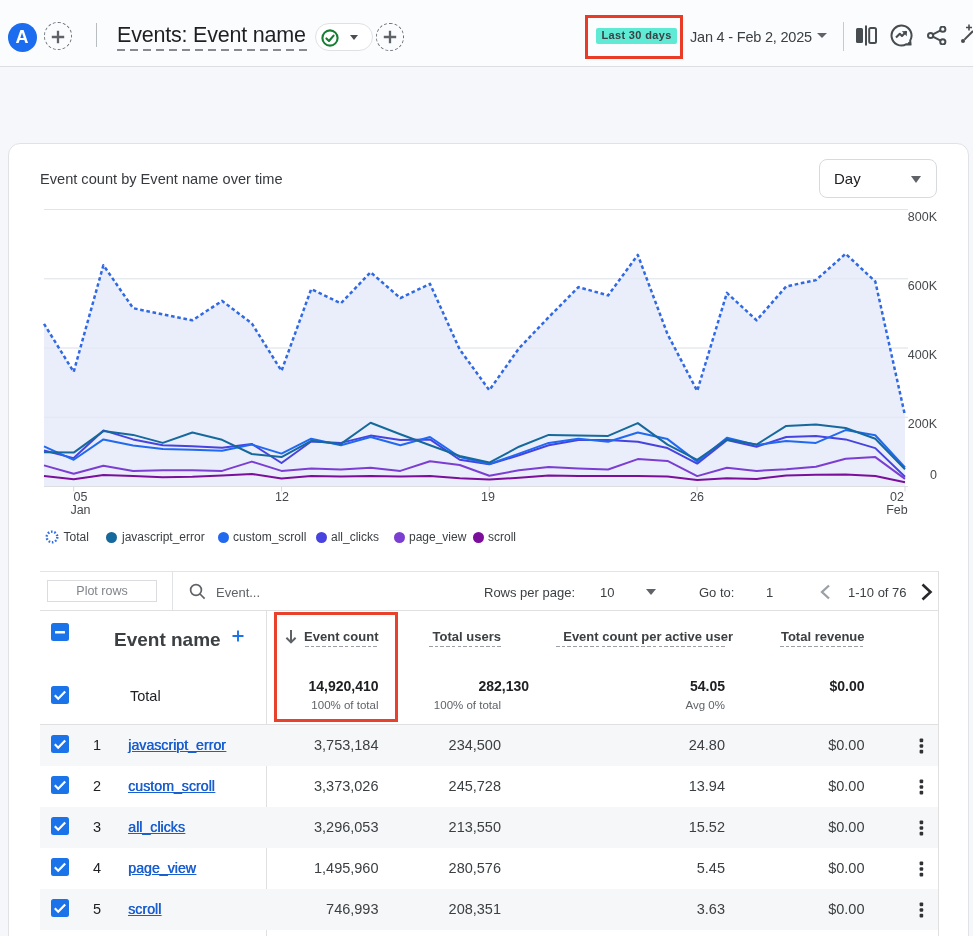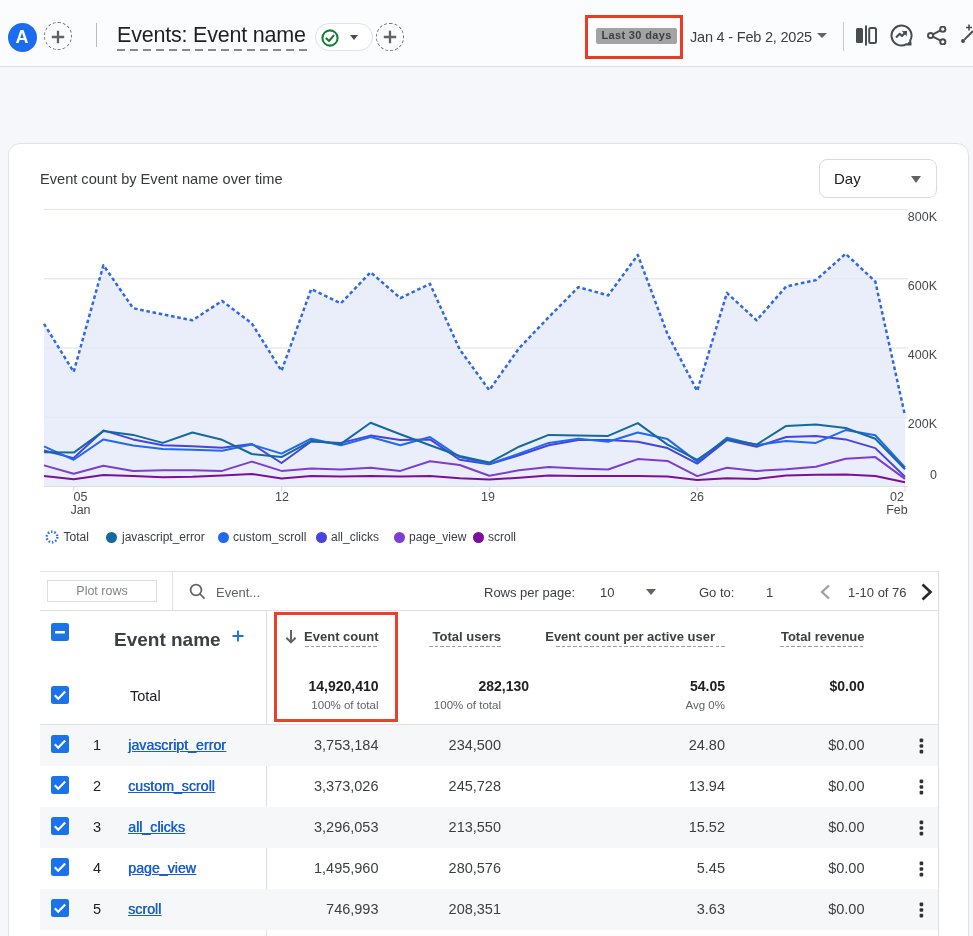--- a/index.html
+++ b/index.html
@@ -25,21 +25,21 @@
 <svg class="abs" style="left:320.5px;top:28.5px;" width="18" height="18" viewBox="0 0 18 18">
   <circle cx="9" cy="9" r="7.6" fill="none" stroke="#177d33" stroke-width="2.1"></circle>
   <path d="M5.4 9.4 L8 12 L12.6 6.6" fill="none" stroke="#177d33" stroke-width="2.1" stroke-linecap="round" stroke-linejoin="round"></path>
 </svg>
 <div class="abs" style="left:350px;top:34.5px;width:0;height:0;border-left:4.5px solid transparent;border-right:4.5px solid transparent;border-top:5.7px solid #4a4d51;"></div>
 <div class="abs" style="left:376px;top:23px;width:27.5px;height:27.5px;border-radius:50%;border:1.3px dashed #70757a;"></div>
 <svg class="abs" style="left:383px;top:30px;" width="14" height="14" viewBox="0 0 14 14">
     <path d="M7 0.8 V13.2 M0.8 7 H13.2" stroke="#5f6368" stroke-width="2.3"></path>
   </svg>
 
-<div class="abs" style="left:596px;top:28px;width:81px;height:15.5px;background:#a3a3a3;border-radius:2px;color:#3c4043;font-size:11px;font-weight:bold;letter-spacing:0.35px;text-align:center;line-height:15.5px;">Last 30 days</div>
+<div class="abs" style="left:596px;top:28px;width:81px;height:15.5px;background:#5eead4;border-radius:2px;color:#3c4043;font-size:11px;font-weight:bold;letter-spacing:0.35px;text-align:center;line-height:15.5px;">Last 30 days</div>
 <div class="abs" style="left:584.5px;top:14.5px;width:98.5px;height:44.5px;border:3.6px solid #e93b26;"></div>
 <div class="abs" style="left:690px;top:29px;font-size:14.5px;letter-spacing:-0.2px;color:#3c4043;">Jan 4 - Feb 2, 2025</div>
 <div class="abs" style="left:817px;top:33px;width:0;height:0;border-left:5px solid transparent;border-right:5px solid transparent;border-top:5.5px solid #5f6368;"></div>
 <div class="abs" style="left:843px;top:22px;width:1px;height:29px;background:#c8cbce;"></div>
 
 <svg class="abs" style="left:855px;top:25px;" width="22" height="21" viewBox="0 0 22 21">
   <rect x="1" y="3" width="7" height="15" rx="1.5" fill="#474c50"></rect>
   <line x1="11" y1="0.5" x2="11" y2="20.5" stroke="#474c50" stroke-width="2"></line>
   <rect x="14.2" y="3" width="6.8" height="15" rx="1.5" fill="none" stroke="#474c50" stroke-width="2"></rect>
 </svg>
@@ -156,21 +156,21 @@
   </svg>
 <div class="abs" style="left:114px;top:629px;font-size:19px;font-weight:bold;color:#3c4043;">Event name</div>
 <svg class="abs" style="left:232px;top:630px;" width="12" height="12" viewBox="0 0 12 12">
     <path d="M6 0.5 V11.5 M0.5 6 H11.5" stroke="#1a73e8" stroke-width="1.9"></path>
   </svg>
 <svg class="abs" style="left:284px;top:629px;" width="14" height="15" viewBox="0 0 14 15">
     <path d="M7 1 V13 M2.4 8.8 L7 13.4 L11.6 8.8" fill="none" stroke="#5f6368" stroke-width="2"></path>
   </svg>
 <div class="abs r" style="right:594.5px;top:629px;font-size:13px;font-weight:bold;color:#3c4043;">Event count</div>
 <div class="abs r" style="right:472px;top:629px;font-size:13px;font-weight:bold;color:#3c4043;">Total users</div>
-<div class="abs r" style="right:258px;top:629px;font-size:13px;font-weight:bold;color:#3c4043;">Event count per active user</div>
+<div class="abs r" style="right:240px;top:629px;font-size:13px;font-weight:bold;color:#3c4043;">Event count per active user</div>
 <div class="abs r" style="right:108.5px;top:629px;font-size:13px;font-weight:bold;color:#3c4043;">Total revenue</div>
 <div class="abs" style="left:304.5px;top:646px;width:74px;height:1.4px;background:repeating-linear-gradient(90deg,#9aa0a6 0 3.5px,transparent 3.5px 5.7px);"></div>
 <div class="abs" style="left:429px;top:646px;width:72px;height:1.4px;background:repeating-linear-gradient(90deg,#9aa0a6 0 3.5px,transparent 3.5px 5.7px);"></div>
 <div class="abs" style="left:556px;top:646px;width:169px;height:1.4px;background:repeating-linear-gradient(90deg,#9aa0a6 0 3.5px,transparent 3.5px 5.7px);"></div>
 <div class="abs" style="left:779.5px;top:646px;width:85px;height:1.4px;background:repeating-linear-gradient(90deg,#9aa0a6 0 3.5px,transparent 3.5px 5.7px);"></div>
 <svg class="abs" style="left:51px;top:686px;" width="18" height="18" viewBox="0 0 18 18">
     <rect x="0" y="0" width="18" height="18" rx="2.5" fill="#1a73e8"></rect>
     <path d="M3.8 9.3 L7.2 12.7 L14.2 5.4" fill="none" stroke="#fff" stroke-width="2.2"></path>
   </svg>
 <div class="abs" style="left:130px;top:688px;font-size:14.5px;color:#202124;">Total</div>

